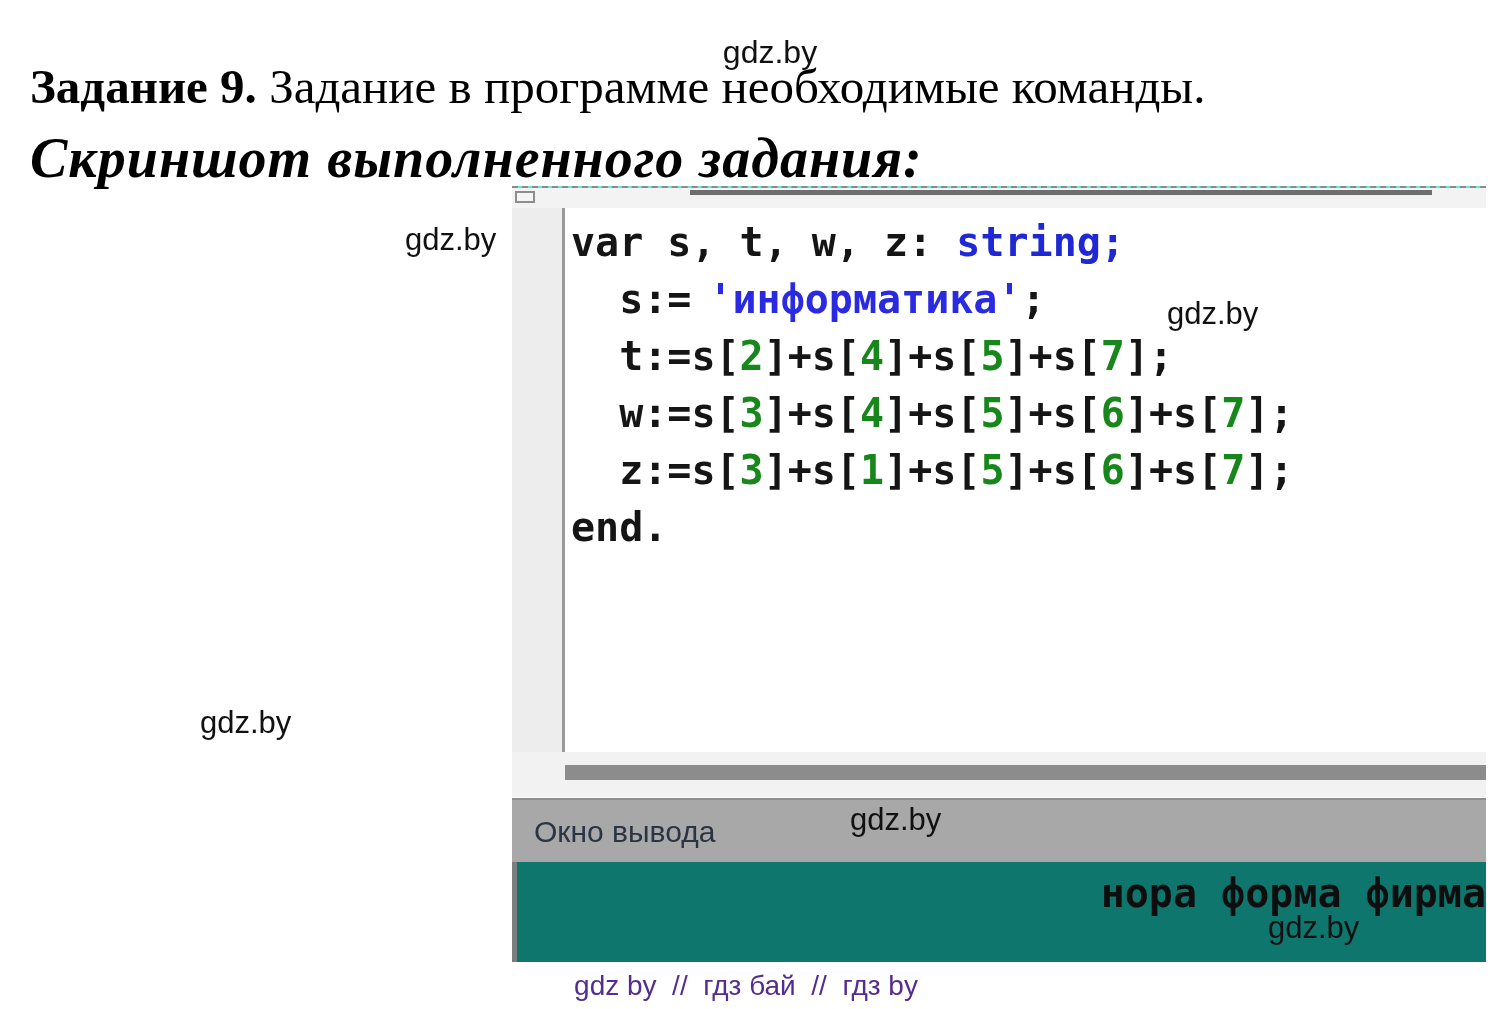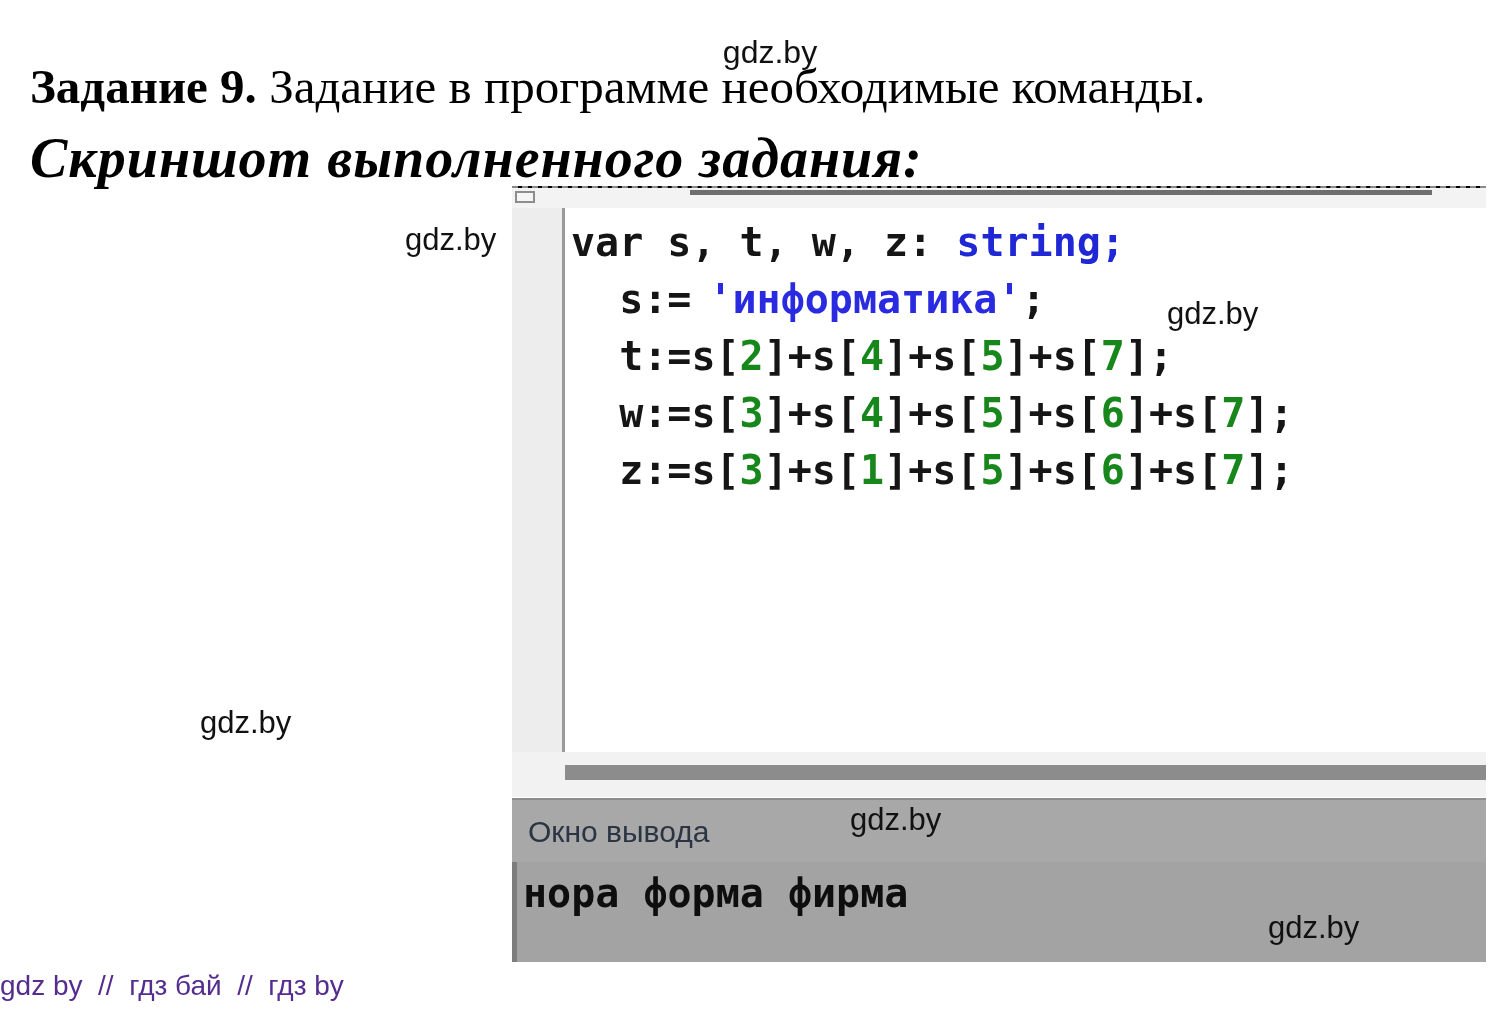--- a/index.html
+++ b/index.html
@@ -21,48 +21,48 @@
   .title-line1 .task-num{font-weight:700;}
   .title-line2{position:absolute;left:30px;top:126px;white-space:nowrap;
     font-family:"Liberation Serif", serif;font-size:56px;font-weight:700;
     font-style:italic;color:#000;letter-spacing:1px;}
 
   
   .wm{position:absolute;font-size:31px;color:#111;z-index:6;white-space:nowrap;}
 
   
   .editor{position:absolute;left:512px;top:186px;width:974px;height:609px;
-    box-sizing:border-box;border-top:2px dashed #8a8a8a;background:#000000;}
+    box-sizing:border-box;border-top:2px dashed #8a8a8a;background:#5eead4;}
   .editor-topbar{position:relative;height:20px;background:#f3f3f3;}
   .topbar-tab{position:absolute;left:3px;top:3px;width:20px;height:12px;
     box-sizing:border-box;border:2px solid #8d8d8d;background:#f5f5f5;}
   .topbar-line{position:absolute;left:178px;top:2px;width:742px;height:5px;
     background:#6e6e6e;}
   .editor-main{display:flex;height:544px;}
   .gutter{width:50px;background:#ededed;border-right:3px solid #9a9a9a;}
   .code-area{flex:1;background:#fff;padding:6px 0 0 6px;overflow:hidden;}
   .code-line{font-family:"DejaVu Sans Mono", monospace;font-weight:700;
     font-size:40px;line-height:57px;white-space:pre;}
   .editor-scrollstrip{position:relative;height:45px;background:#f2f2f2;}
   .scroll-thumb{position:absolute;left:53px;right:0;top:13px;height:15px;
     background:#8c8c8c;}
 
   
   .output-window{position:absolute;left:512px;top:798px;width:974px;}
   .output-header{box-sizing:border-box;height:64px;background:#a8a8a8;
     border-top:2px solid #8d8d8d;}
-  .output-title{display:inline-block;padding:15px 0 0 16px;font-size:30px;
+  .output-title{display:inline-block;padding:15px 0 0 22px;font-size:30px;
     color:#2b3442;}
-  .output-body{box-sizing:border-box;height:100px;background:#a3a3a3;
-    border-left:5px solid #7d7d7d;padding:8px 0 0 6px;}
+  .output-body{box-sizing:border-box;height:100px;background:#0f766e;
+    border-left:5px solid #7d7d7d;padding:8px 0 0 6px;text-align:right;}
   .output-text{font-family:"DejaVu Sans Mono", monospace;font-weight:700;
     font-size:40px;color:#0e0e0e;white-space:pre;}
 
   
-  .footer{position:absolute;left:0;right:0;top:970px;
+  .footer{position:absolute;left:0;right:0;top:970px;text-align:center;
     font-size:28px;white-space:pre;}
 </style>
 </head>
 <body>
 
 <div id="page">
 
   <div class="wm-top">gdz.by</div>
 
   <div class="title-line1">
@@ -82,20 +82,21 @@
       <div class="topbar-line"></div>
     </div>
     <div class="editor-main">
       <div class="gutter"></div>
       <div class="code-area">
           <div class="code-line"><span style="color: rgb(21, 21, 21);">var s, t, w, z: </span><span style="color: rgb(31, 40, 212);">string;</span></div>
           <div class="code-line"><span style="color: rgb(21, 21, 21);">  s:=</span><span style="color: rgb(42, 42, 224); margin-left: 17px;">'информатика'</span><span style="color: rgb(21, 21, 21);">;</span></div>
           <div class="code-line"><span style="color: rgb(21, 21, 21);">  t:=s[</span><span style="color: rgb(23, 135, 28);">2</span><span style="color: rgb(21, 21, 21);">]+s[</span><span style="color: rgb(23, 135, 28);">4</span><span style="color: rgb(21, 21, 21);">]+s[</span><span style="color: rgb(23, 135, 28);">5</span><span style="color: rgb(21, 21, 21);">]+s[</span><span style="color: rgb(23, 135, 28);">7</span><span style="color: rgb(21, 21, 21);">];</span></div>
           <div class="code-line"><span style="color: rgb(21, 21, 21);">  w:=s[</span><span style="color: rgb(23, 135, 28);">3</span><span style="color: rgb(21, 21, 21);">]+s[</span><span style="color: rgb(23, 135, 28);">4</span><span style="color: rgb(21, 21, 21);">]+s[</span><span style="color: rgb(23, 135, 28);">5</span><span style="color: rgb(21, 21, 21);">]+s[</span><span style="color: rgb(23, 135, 28);">6</span><span style="color: rgb(21, 21, 21);">]+s[</span><span style="color: rgb(23, 135, 28);">7</span><span style="color: rgb(21, 21, 21);">];</span></div>
           <div class="code-line"><span style="color: rgb(21, 21, 21);">  z:=s[</span><span style="color: rgb(23, 135, 28);">3</span><span style="color: rgb(21, 21, 21);">]+s[</span><span style="color: rgb(23, 135, 28);">1</span><span style="color: rgb(21, 21, 21);">]+s[</span><span style="color: rgb(23, 135, 28);">5</span><span style="color: rgb(21, 21, 21);">]+s[</span><span style="color: rgb(23, 135, 28);">6</span><span style="color: rgb(21, 21, 21);">]+s[</span><span style="color: rgb(23, 135, 28);">7</span><span style="color: rgb(21, 21, 21);">];</span></div>
+          <div class="code-line"><span style="color: rgb(21, 21, 21);">end.</span></div>
         </div>
     </div>
     <div class="editor-scrollstrip">
       <div class="scroll-thumb"></div>
     </div>
   </div>
 
   <div class="output-window">
     <div class="output-header">
       <span class="output-title">Окно вывода</span>

